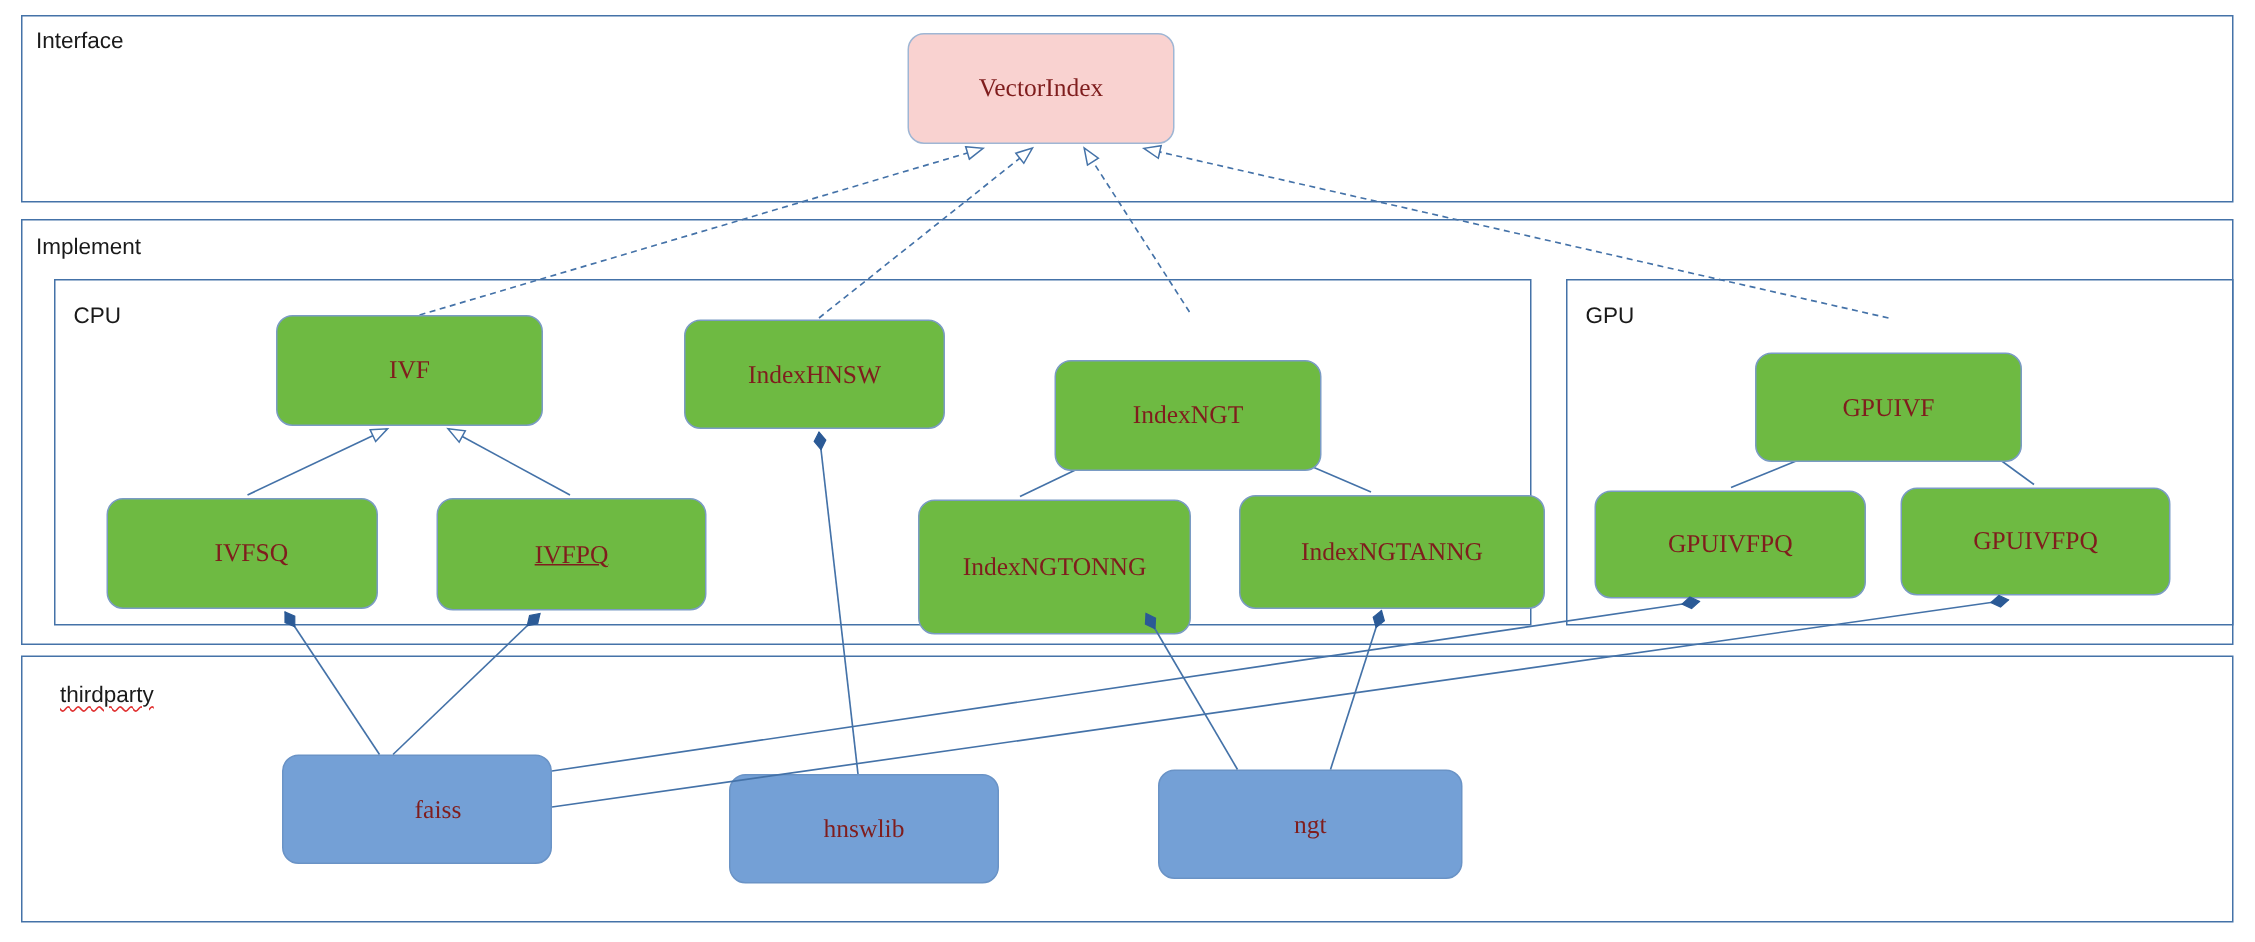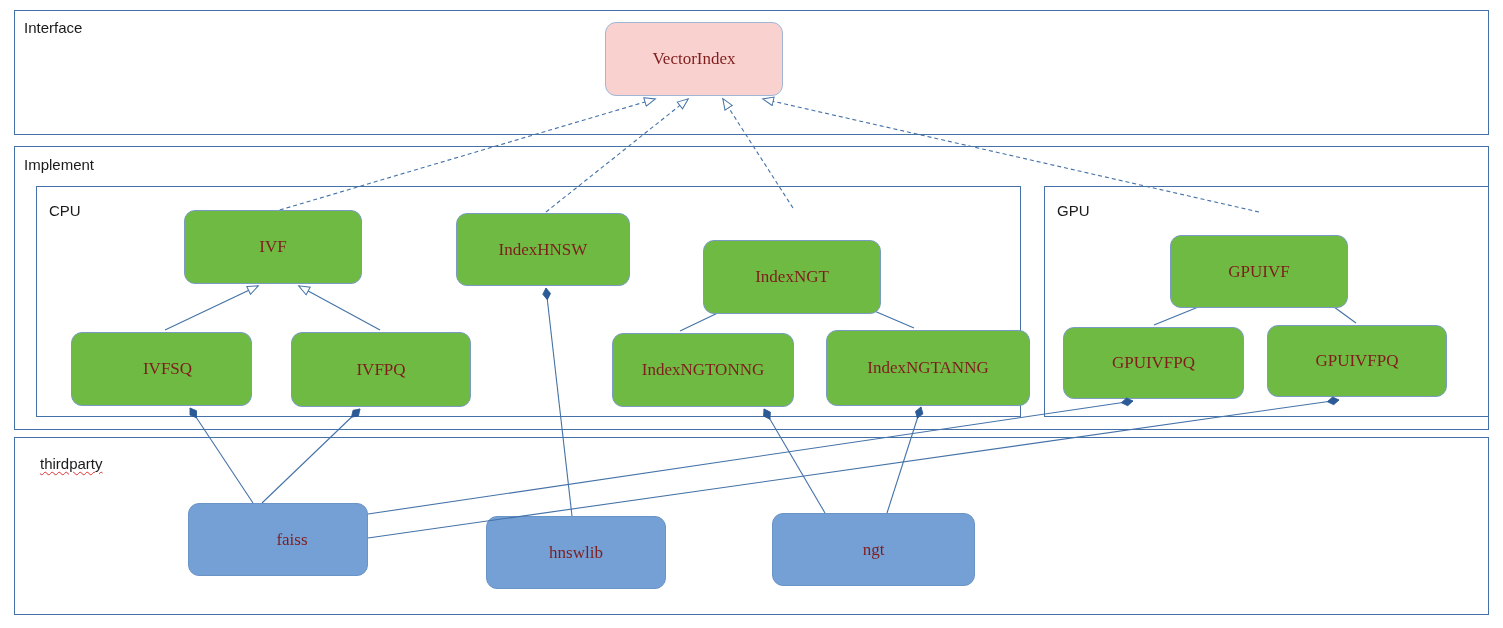--- a/index.html
+++ b/index.html
@@ -104,22 +104,22 @@
       </g>
   </svg>
 
   <div id="nodes">
       <div class="node iface" style="left: 605px; top: 22px; width: 178px; height: 74px; background: rgb(249, 210, 208);">VectorIndex</div>
       <div class="node impl" style="left: 184px; top: 210px; width: 178px; height: 74px; background: rgb(110, 186, 66);">IVF</div>
       <div class="node impl" style="left: 456px; top: 213px; width: 174px; height: 73px; background: rgb(110, 186, 66);">IndexHNSW</div>
       <div class="node impl" style="left: 703px; top: 210px; width: 178px; height: 74px; background: rgb(110, 186, 66); margin-top: 30px;">IndexNGT</div>
       <div class="node impl" style="left: 1170px; top: 213px; width: 178px; height: 73px; background: rgb(110, 186, 66); margin-top: 22px;">GPUIVF</div>
       <div class="node impl" style="left: 71px; top: 332px; width: 181px; height: 74px; background: rgb(110, 186, 66); padding-left: 12px;">IVFSQ</div>
-      <div class="node impl" style="left: 291px; top: 332px; width: 180px; height: 75px; background: rgb(110, 186, 66);">IVFPQ</div>
-      <div class="node impl" style="left: 612px; top: 333px; width: 182px; height: 74px; background: rgb(110, 186, 66);">IndexNGTONNG</div>
+      <div class="node impl" style="left: 291px; top: 332px; width: 180px; height: 75px; background: rgb(110, 186, 66); text-decoration: underline;">IVFPQ</div>
+      <div class="node impl" style="left: 612px; top: 333px; width: 182px; height: 90px; background: rgb(110, 186, 66);">IndexNGTONNG</div>
       <div class="node impl" style="left: 826px; top: 330px; width: 204px; height: 76px; background: rgb(110, 186, 66);">IndexNGTANNG</div>
       <div class="node impl" style="left: 1063px; top: 327px; width: 181px; height: 72px; background: rgb(110, 186, 66);">GPUIVFPQ</div>
       <div class="node impl" style="left: 1267px; top: 325px; width: 180px; height: 72px; background: rgb(110, 186, 66);">GPUIVFPQ</div>
       <div class="node third" style="left: 188px; top: 503px; width: 180px; height: 73px; background: rgb(116, 160, 214); padding-left: 28px;">faiss</div>
       <div class="node third" style="left: 486px; top: 516px; width: 180px; height: 73px; background: rgb(116, 160, 214);">hnswlib</div>
       <div class="node third" style="left: 772px; top: 513px; width: 203px; height: 73px; background: rgb(116, 160, 214);">ngt</div>
     </div>
 
   <svg class="edges over" id="edge-layer-over">
     <g id="edge-group-over">

